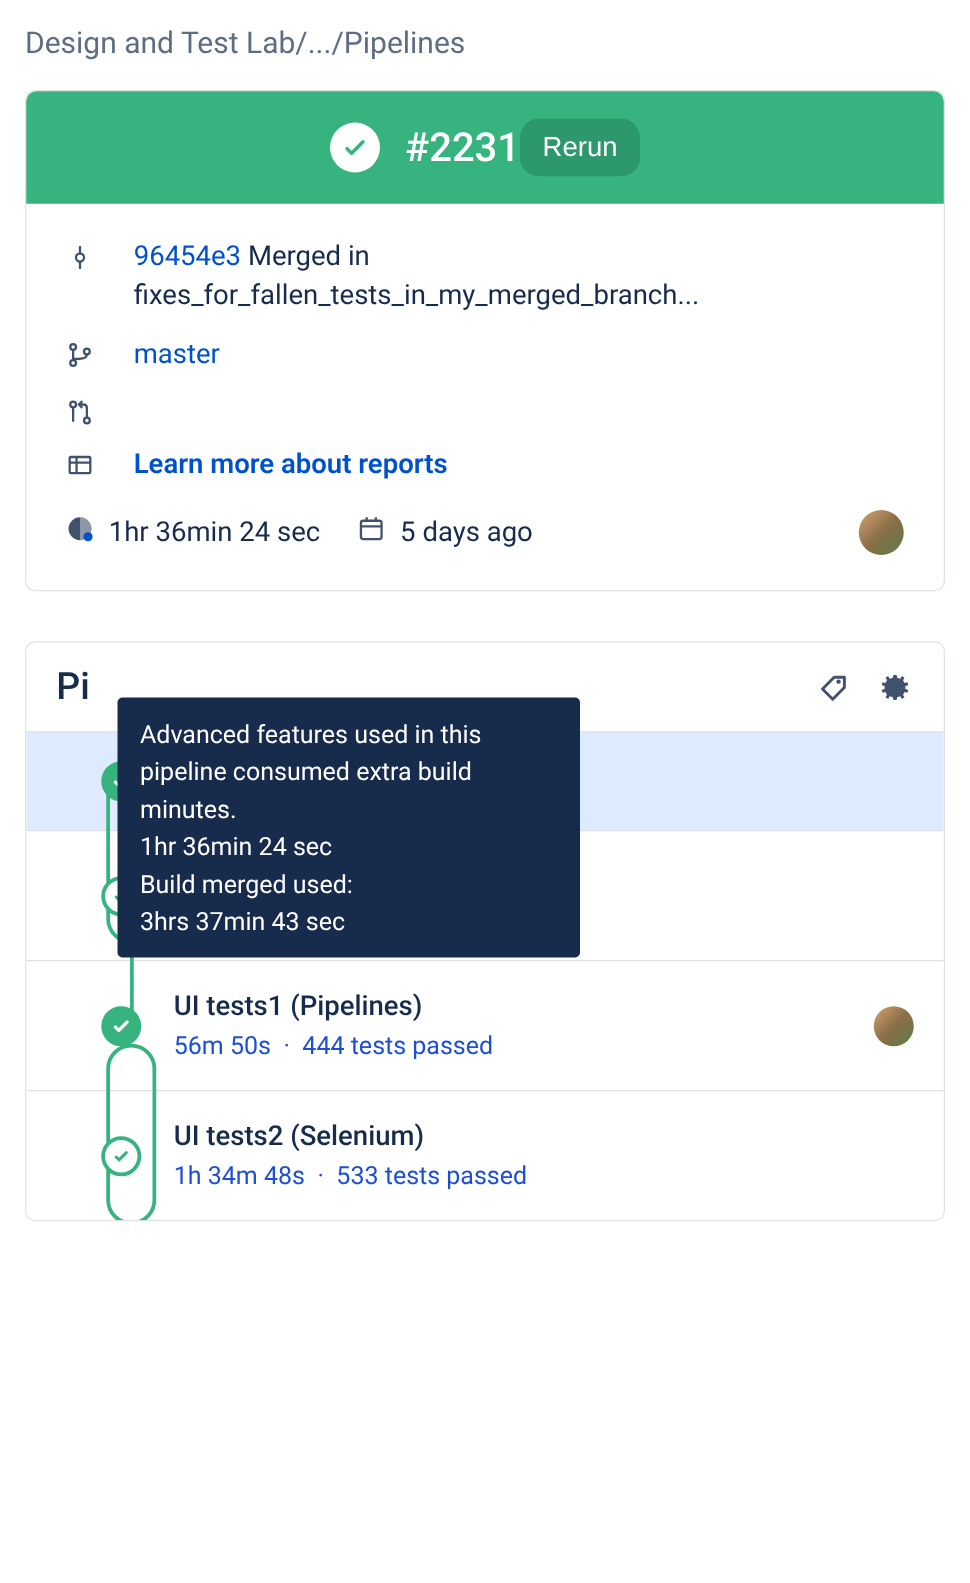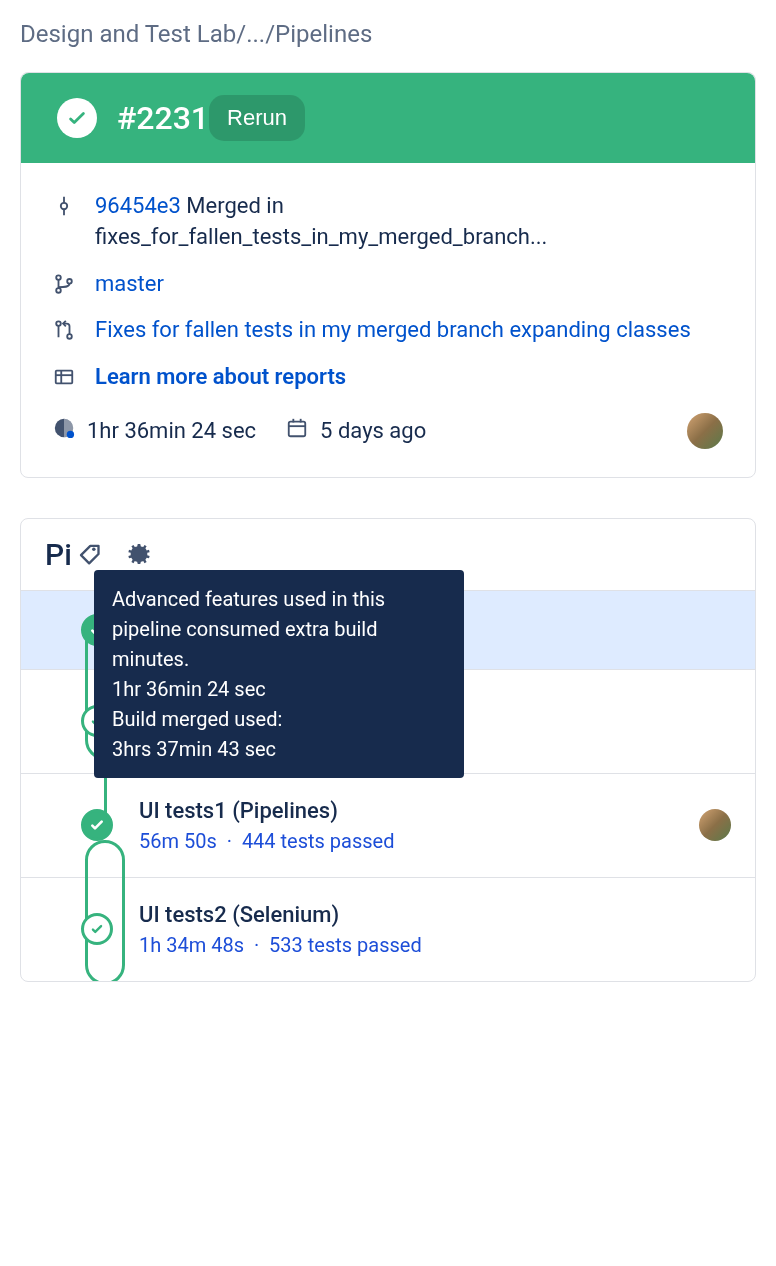--- a/index.html
+++ b/index.html
@@ -3,42 +3,42 @@
   <meta charset="utf-8">
   <style>
     * { margin: 0; padding: 0; box-sizing: border-box; }
     body { font-family: -apple-system, BlinkMacSystemFont, 'Segoe UI', Roboto, sans-serif; background: #fff; color: #172B4D; padding: 20px; width: 776px; }
     
     .breadcrumb { display: flex; align-items: center; font-size: 24px; color: #5E6C84; margin-bottom: 24px; }
     .breadcrumb-sep { color: #5E6C84; }
     
     .card { border: 1px solid #DFE1E6; border-radius: 8px; overflow: visible; margin-bottom: 40px; position: relative; }
     
-    .header-bar { background: #36B37E; padding: 22px 36px; display: flex; align-items: center; justify-content: flex-start; border-radius: 8px 8px 0 0; }
+    .header-bar { background: #36B37E; padding: 22px 24px; display: flex; align-items: center; justify-content: center; border-radius: 8px 8px 0 0; }
     .header-left { display: flex; align-items: center; gap: 20px; }
     .status-circle { width: 40px; height: 40px; background: #fff; border-radius: 50%; display: flex; align-items: center; justify-content: center; }
     .pipeline-number { color: #fff; font-size: 32px; font-weight: 500; }
     .rerun-btn { background: rgba(0,0,0,0.15); color: #fff; border: none; padding: 10px 18px; border-radius: 15px; font-size: 22px; font-weight: 500; cursor: pointer; }
     
     .info-section { padding: 28px 32px; }
-    .info-row { display: flex; align-items: flex-start; gap: 20px; margin-bottom: 16px; }
+    .info-row { display: flex; align-items: flex-start; gap: 32px; margin-bottom: 16px; }
     .info-row:last-child { margin-bottom: 0; }
     .info-icon { width: 22px; height: 22px; flex-shrink: 0; margin-top: 4px; color: #42526E; }
     .info-text { font-size: 22px; line-height: 1.4; }
     .link { color: #0052CC; }
     .commit-msg { color: #172B4D; }
     
     .meta-row { display: flex; align-items: center; gap: 30px; margin-top: 20px; }
     .meta-item { display: flex; align-items: center; gap: 12px; font-size: 22px; color: #172B4D; }
     .avatar { width: 36px; height: 36px; border-radius: 50%; background: linear-gradient(135deg, #d4a574 0%, #8b6f47 50%, #5a7a4a 100%); margin-left: auto; }
     
-    .tooltip { position: absolute; top: 570px; left: 94px; background: #172B4D; color: #fff; padding: 14px 18px; border-radius: 4px; font-size: 20px; line-height: 1.5; max-width: 370px; z-index: 10; }
+    .tooltip { position: absolute; top: 558px; left: 94px; background: #172B4D; color: #fff; padding: 14px 18px; border-radius: 4px; font-size: 20px; line-height: 1.5; max-width: 370px; z-index: 10; }
     
     .pipeline-card { border: 1px solid #DFE1E6; border-radius: 8px; overflow: hidden; }
-    .pipeline-header { display: flex; align-items: center; padding: 18px 24px; }
+    .pipeline-header { display: flex; align-items: center; justify-content: space-between; padding: 18px 24px; }
     .pipeline-title { font-size: 30px; font-weight: 500; color: #172B4D; }
     .pipeline-actions { display: flex; gap: 18px; }
     .icon-btn { width: 32px; height: 32px; display: flex; align-items: center; justify-content: center; cursor: pointer; color: #42526E; }
     .step-row { display: flex; align-items: center; padding: 24px 24px 24px 60px; border-top: 1px solid #DFE1E6; position: relative; }
     .step-row.selected { background: #DEEBFF; }
     .step-status { position: absolute; left: 60px; width: 32px; height: 32px; background: #36B37E; border: 3px solid #36B37E; border-radius: 50%; display: flex; align-items: center; justify-content: center; z-index: 2; }
     .step-status.ring { background: #fff; }
     .step-content { margin-left: 58px; flex: 1; }
     .step-title { font-size: 22px; font-weight: 500; color: #172B4D; margin-bottom: 6px; }
     .step-meta { font-size: 20px; color: #1d4ed8; }
@@ -102,21 +102,20 @@
 
     <div class="info-row">
       <span class="info-icon">
         <svg width="22" height="22" viewBox="0 0 24 24" fill="none">
             <circle cx="6" cy="5" r="2.5" stroke="#42526E" stroke-width="2"></circle>
             <circle cx="18" cy="19" r="2.5" stroke="#42526E" stroke-width="2"></circle>
             <path d="M6 7.5V20M18 16.5V8c0-2-1-3-3-3h-3" stroke="#42526E" stroke-width="2"></path>
             <path d="M14 2l-3 3 3 3" stroke="#42526E" stroke-width="2" fill="none"></path>
           </svg>
       </span>
-      <span class="info-text link">Fixes for fallen tests in my merged branch expanding classes</span>
     </div>
 
     <div class="info-row">
       <span class="info-icon">
         <svg width="22" height="22" viewBox="0 0 24 24" fill="none">
             <rect x="3" y="5" width="18" height="14" rx="1" stroke="#42526E" stroke-width="2"></rect>
             <line x1="3" y1="10" x2="21" y2="10" stroke="#42526E" stroke-width="2"></line>
             <line x1="9" y1="5" x2="9" y2="19" stroke="#42526E" stroke-width="2"></line>
           </svg>
       </span>

